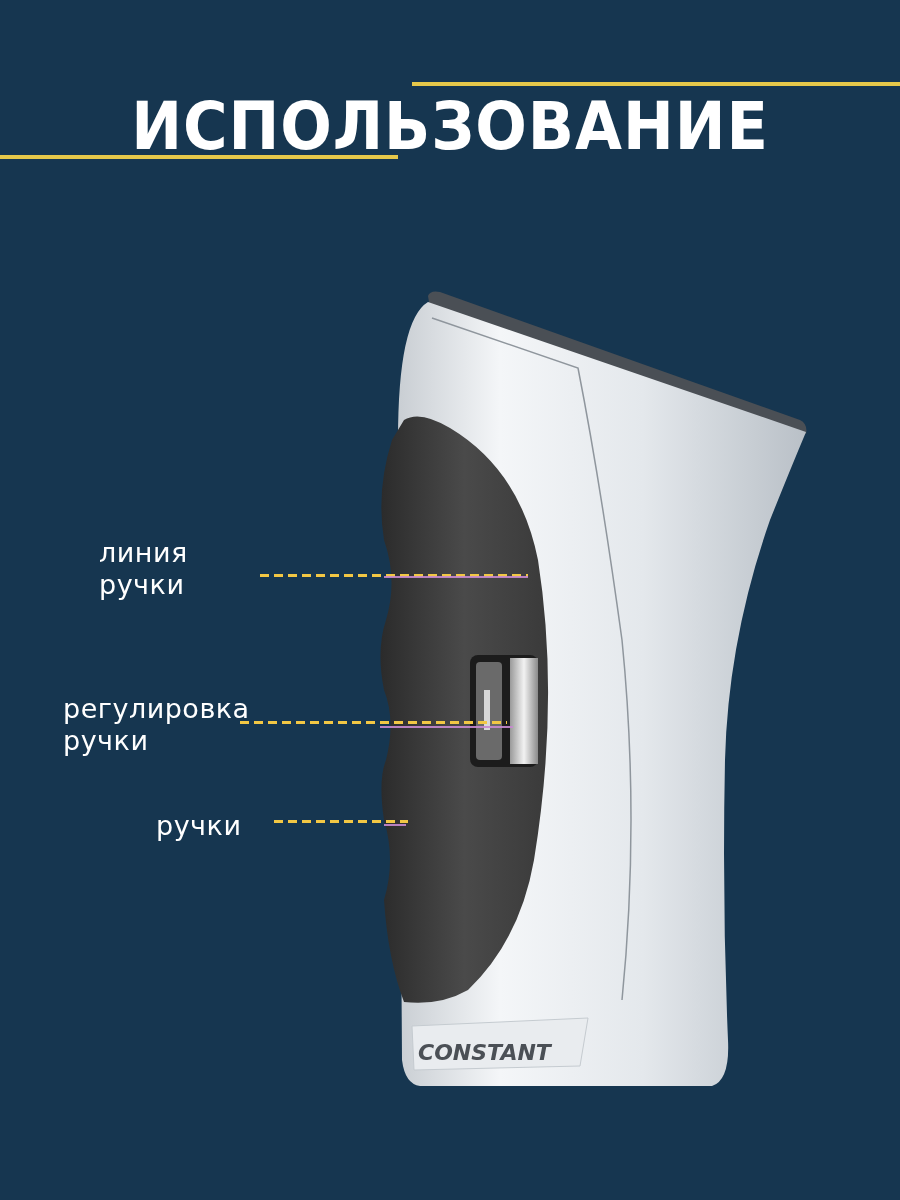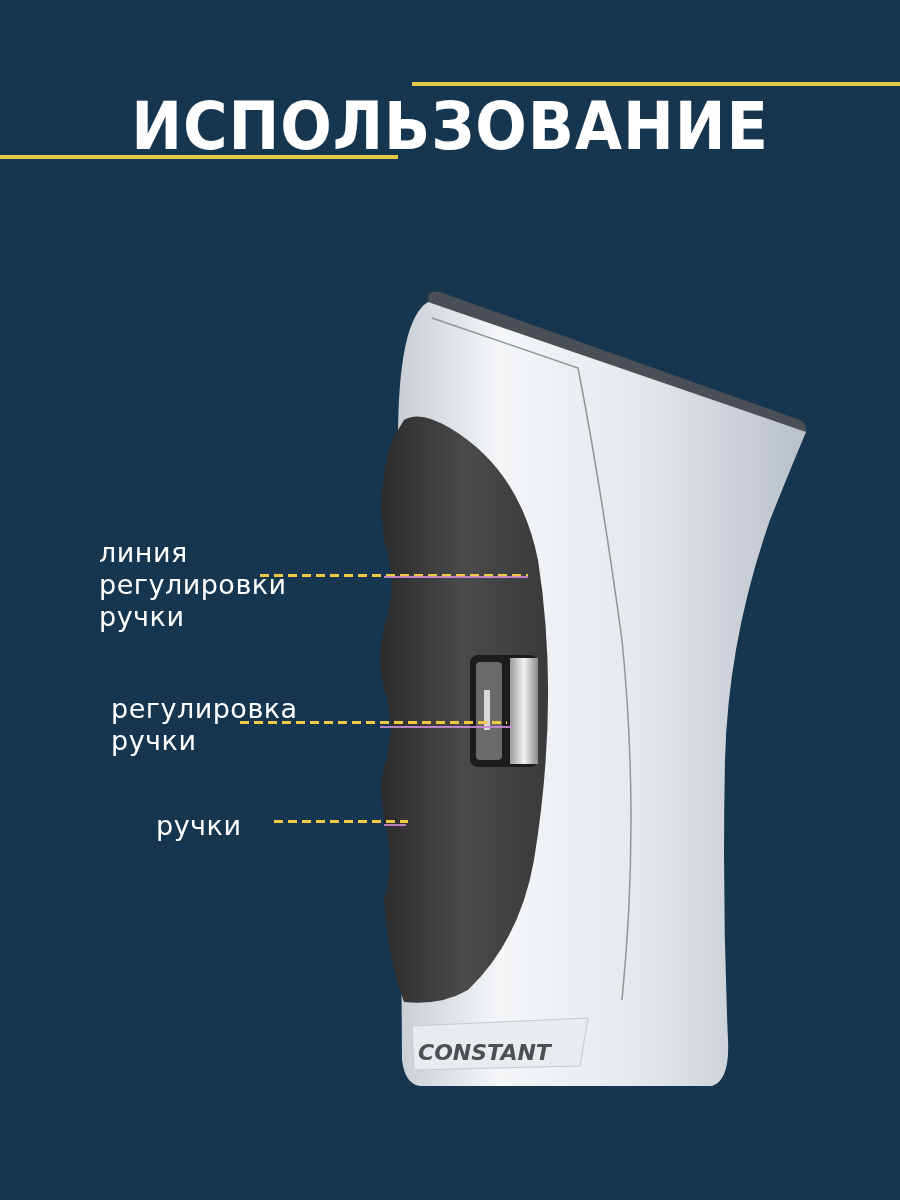--- a/index.html
+++ b/index.html
@@ -65,27 +65,26 @@
   <rect x="476" y="662" width="26" height="98" rx="4" fill="#6a6a6a"></rect>
   <rect x="484" y="690" width="6" height="40" fill="#d8d8d8"></rect>
   <rect x="510" y="658" width="28" height="106" fill="url(#knurl)"></rect>
 
   <path d="M412 1026 L588 1018 L580 1066 L414 1070 Z" fill="#e9ecef" stroke="#c5cbd0" stroke-width="1"></path>
   <text x="418" y="1060" font-family="DejaVu Sans, sans-serif" font-weight="bold" font-style="italic" font-size="22" fill="#4b5056">CONSTANT</text>
 </svg>
 
 <div class="label" style="left:63px; top:537px;margin-left:36px;">
   <div>линия</div>
-  <div>регулировки</div>
   <div>ручки</div>
 </div>
 <div class="dash" style="left:260px; top:574px; width:268px;"></div>
 <div class="pink" style="left:384px; top:576px; width:144px;"></div>
 
-<div class="label" style="left:63px; top:693px;margin-left:48px;">
+<div class="label" style="left:63px; top:693px;">
   <div>регулировка</div>
   <div>ручки</div>
 </div>
 <div class="dash" style="left:240px; top:721px; width:267px;"></div>
 <div class="pink" style="left:380px; top:726px; width:133px;"></div>
 
 <div class="label" style="left:156px; top:810px;">
   <div>ручки</div>
 </div>
 <div class="dash" style="left:274px; top:820px; width:134px;"></div>

